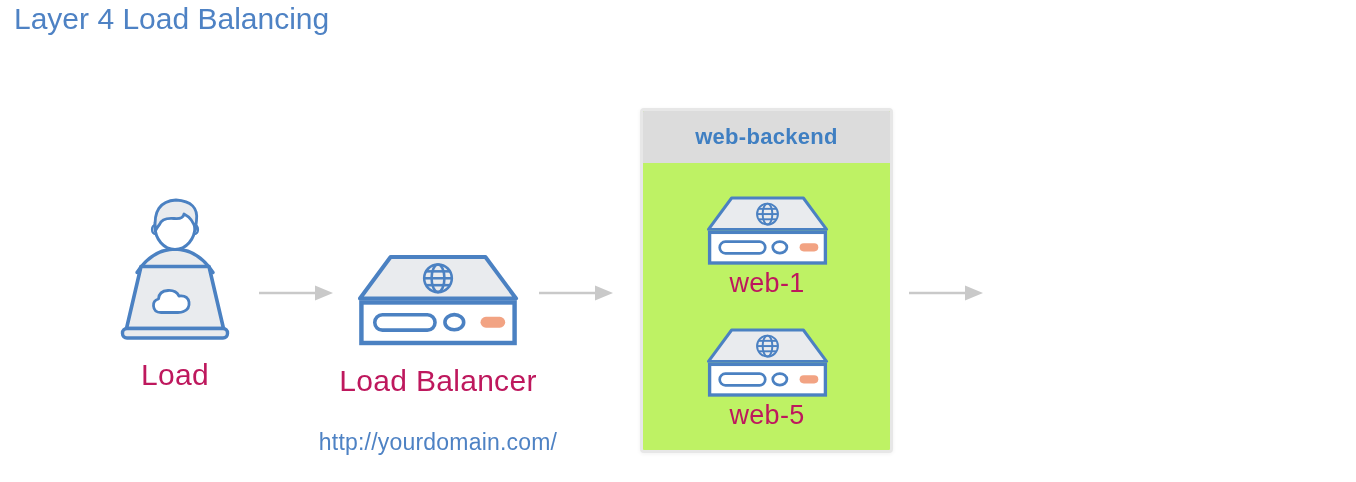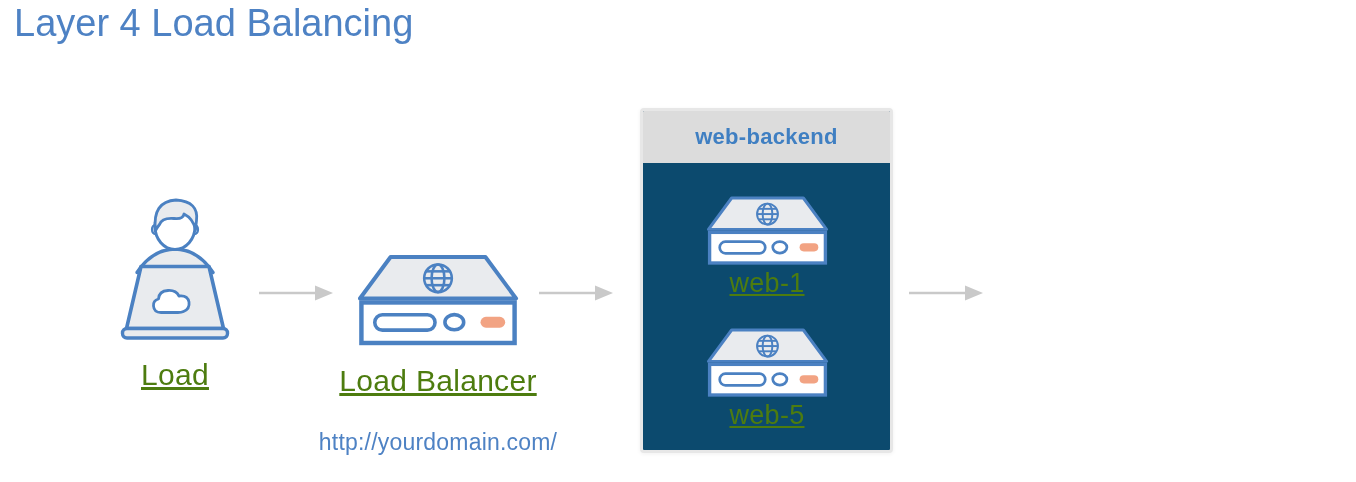--- a/index.html
+++ b/index.html
@@ -4,46 +4,46 @@
 <style>
   html, body { margin: 0; padding: 0; background: #ffffff; }
   body {
     width: 1356px; height: 482px; overflow: hidden; position: relative;
     font-family: "Liberation Sans", "DejaVu Sans", sans-serif;
   }
   .canvas { position: absolute; left: 0; top: 0; width: 1356px; height: 482px; }
 
   .title {
     position: absolute; left: 14px; top: 2px; margin: 0;
-    font-size: 38px; font-weight: 400; letter-spacing: 0px;
+    font-size: 30px; font-weight: 400; letter-spacing: 0px;
     color: #4e82c4;
   }
 
   .defs-svg { position: absolute; width: 0; height: 0; overflow: hidden; }
 
   .node { position: absolute; display: flex; flex-direction: column; align-items: center; }
   .label {
-    color: #4d7c0f; font-size: 30px; font-weight: 400; letter-spacing: 0.3px;
-    white-space: nowrap; text-align: right; text-decoration: underline;
+    color: #be185d; font-size: 30px; font-weight: 400; letter-spacing: 0.3px;
+    white-space: nowrap; text-align: right;
   }
   .label.small { font-size: 27px; }
   .url {
     color: #4e82c4; font-size: 23px; letter-spacing: 0.2px; white-space: nowrap;
   }
 
   .user-node { left: 98px;  top: 186px; width: 154px; }
   .user-node .label { margin-top: 6px; }
 
   .lb-node   { left: 348px; top: 253px; width: 180px; }
   .lb-node .label { margin-top: 16px; line-height: 36px; }
   .lb-node .url   { margin-top: 30px; }
 
   .backend-box {
     position: absolute; left: 640px; top: 108px; width: 253px; height: 345px;
-    background: #0c4a6e; border: 3px solid #e7e7e7; border-radius: 4px;
+    background: #bef264; border: 3px solid #e7e7e7; border-radius: 4px;
     box-sizing: border-box; overflow: hidden;
     box-shadow: 0 1px 4px rgba(0,0,0,0.06);
   }
   .backend-header {
     height: 52px; line-height: 52px; background: #dcdcdc; text-align: center;
   }
   .backend-header span {
     color: #3f7fc2; font-size: 22px; font-weight: 700; letter-spacing: 0.3px;
   }
 

